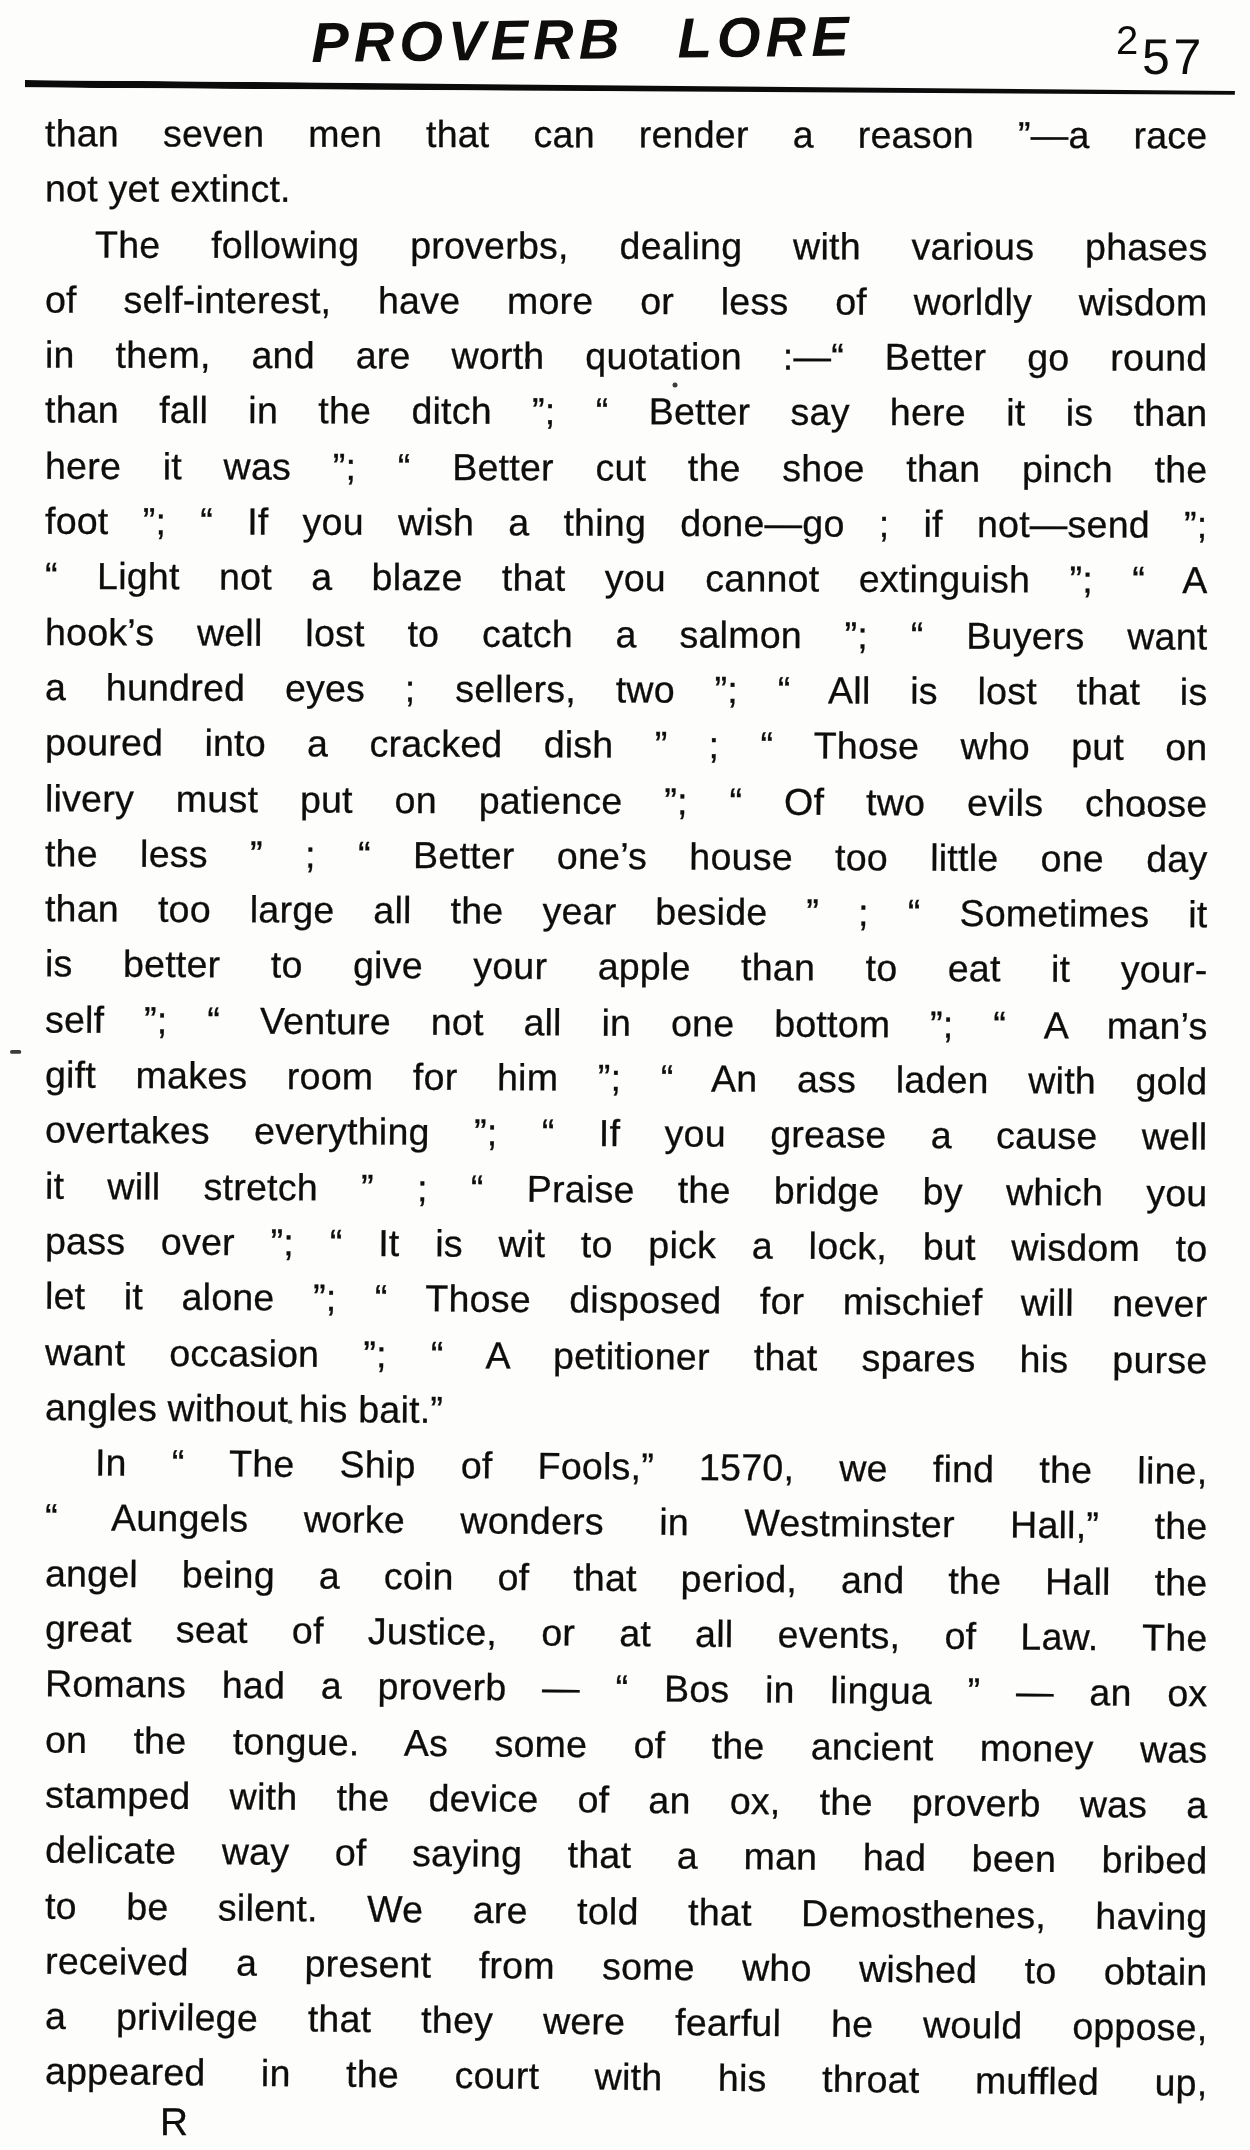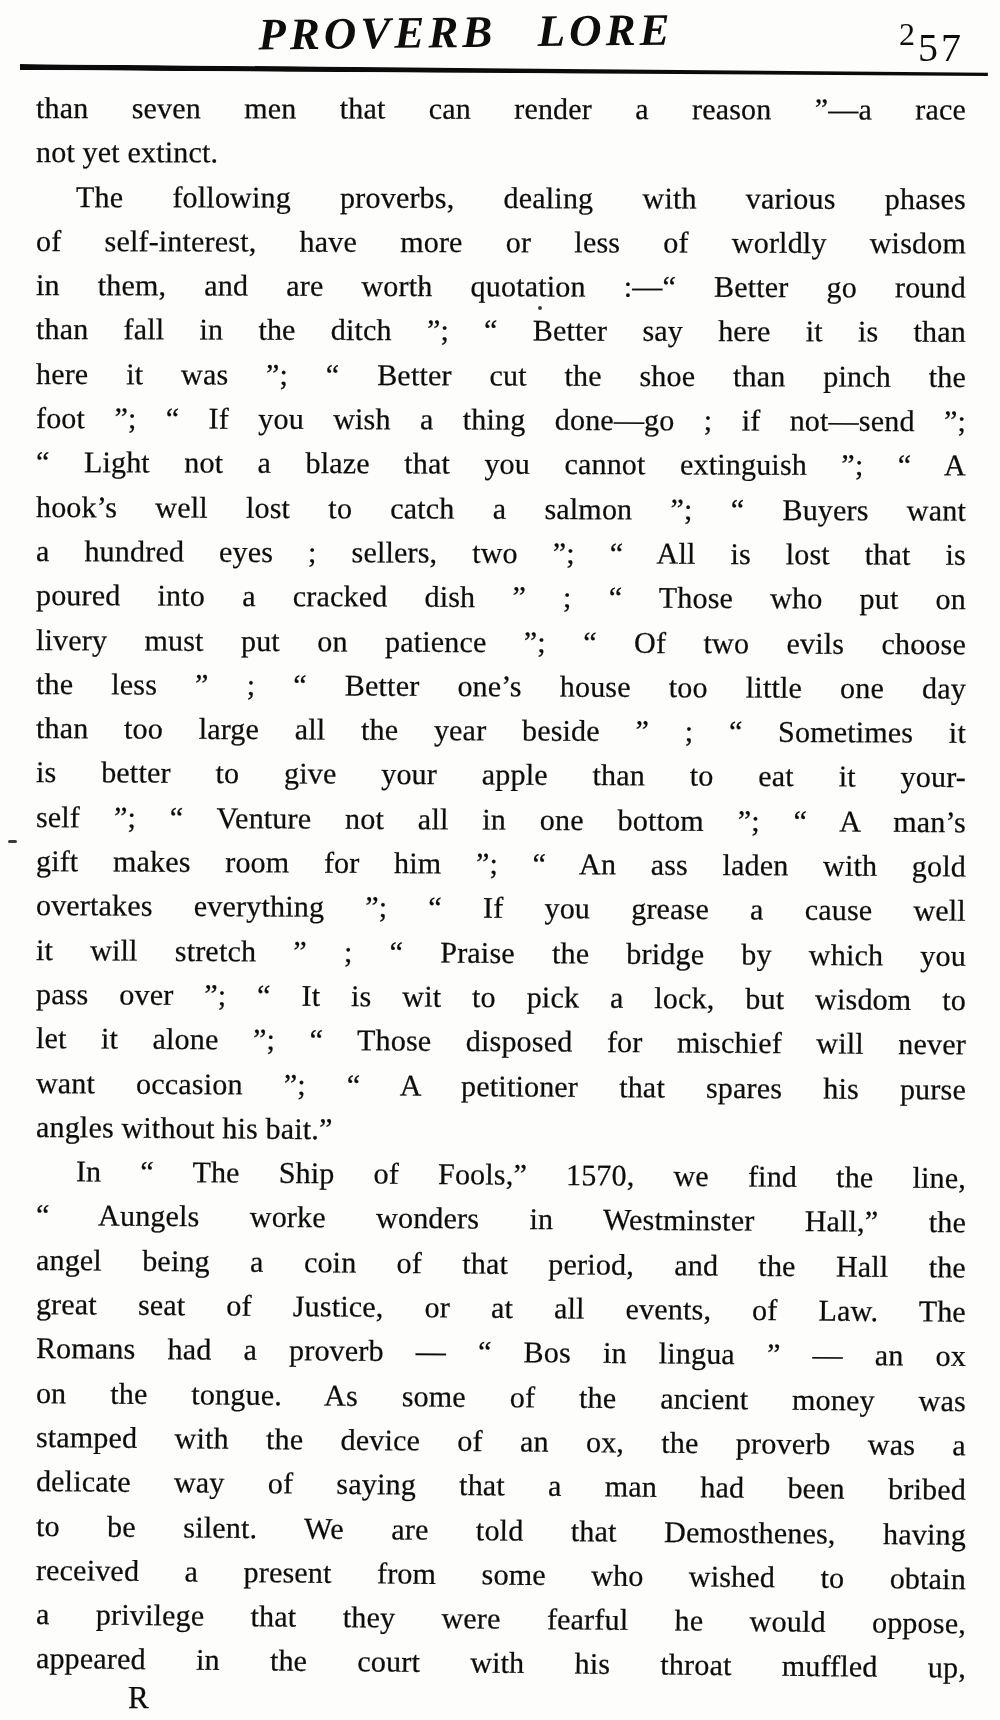--- a/index.html
+++ b/index.html
@@ -8,21 +8,21 @@
     background: #e8e6e0;
   }
   .page {
     position: relative;
     width: 1000px;
     height: 1720px;
     margin: 0 auto;
     background: #fdfdfb;
     overflow: hidden;
     color: #0e0d0c;
-    font-family: Liberation Serif, serif;
+    font-family: Liberation Sans, sans-serif;
   }
   
   .running-head {
     position: absolute;
     left: 36px;
     top: 6px;
     width: 930px;
     height: 60px;
   }
   .head-title {

